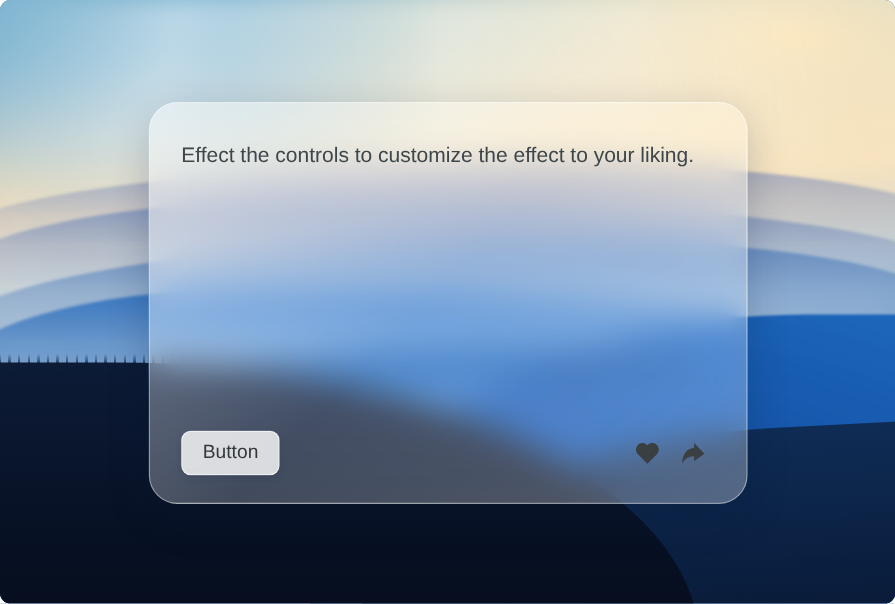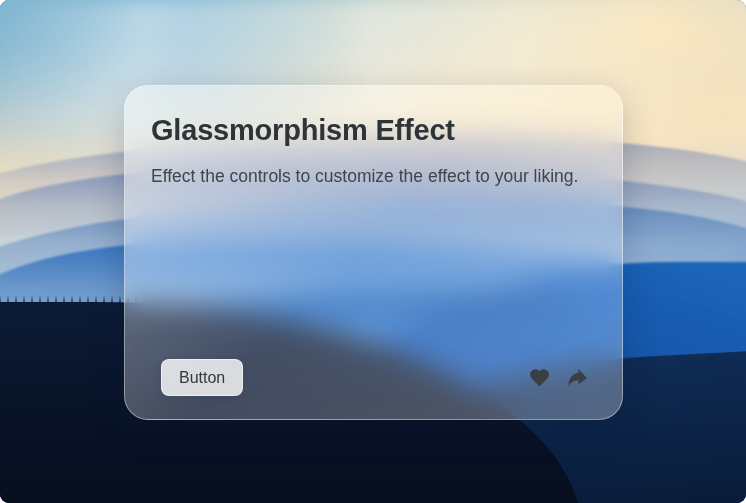--- a/index.html
+++ b/index.html
@@ -180,21 +180,21 @@
     font-size: 17.5px;
     line-height: 30px;
     color: #3e464a;
     max-width: 452px;
   }
   .card-para:last-of-type { margin-bottom: 0; }
 
   
   .card-footer {
     position: absolute;
-    left: 36px;
+    left: 26px;
     right: 32px;
     top: 273px;
     display: flex;
     align-items: center;
     justify-content: space-between;
   }
 
   .glass-button {
     font-family: "Liberation Sans", sans-serif;
     font-size: 16px;
@@ -240,21 +240,20 @@
   <div class="ridge ridge-3"></div>
   <div class="ridge ridge-4"></div>
   <div class="ridge ridge-5"></div>
 
   <div class="slope-right"></div>
   <div class="forest-right"></div>
   <div class="forest-left"></div>
 
   <div class="glass-card">
 
-    <h1 class="card-title">Glassmorphism Effect</h1>
 
 
     <p class="card-para">Effect the controls to customize the effect to your liking.</p>
 
     <div class="card-footer">
 
       <button class="glass-button">Button</button>
 
       <div class="icon-group">
 

